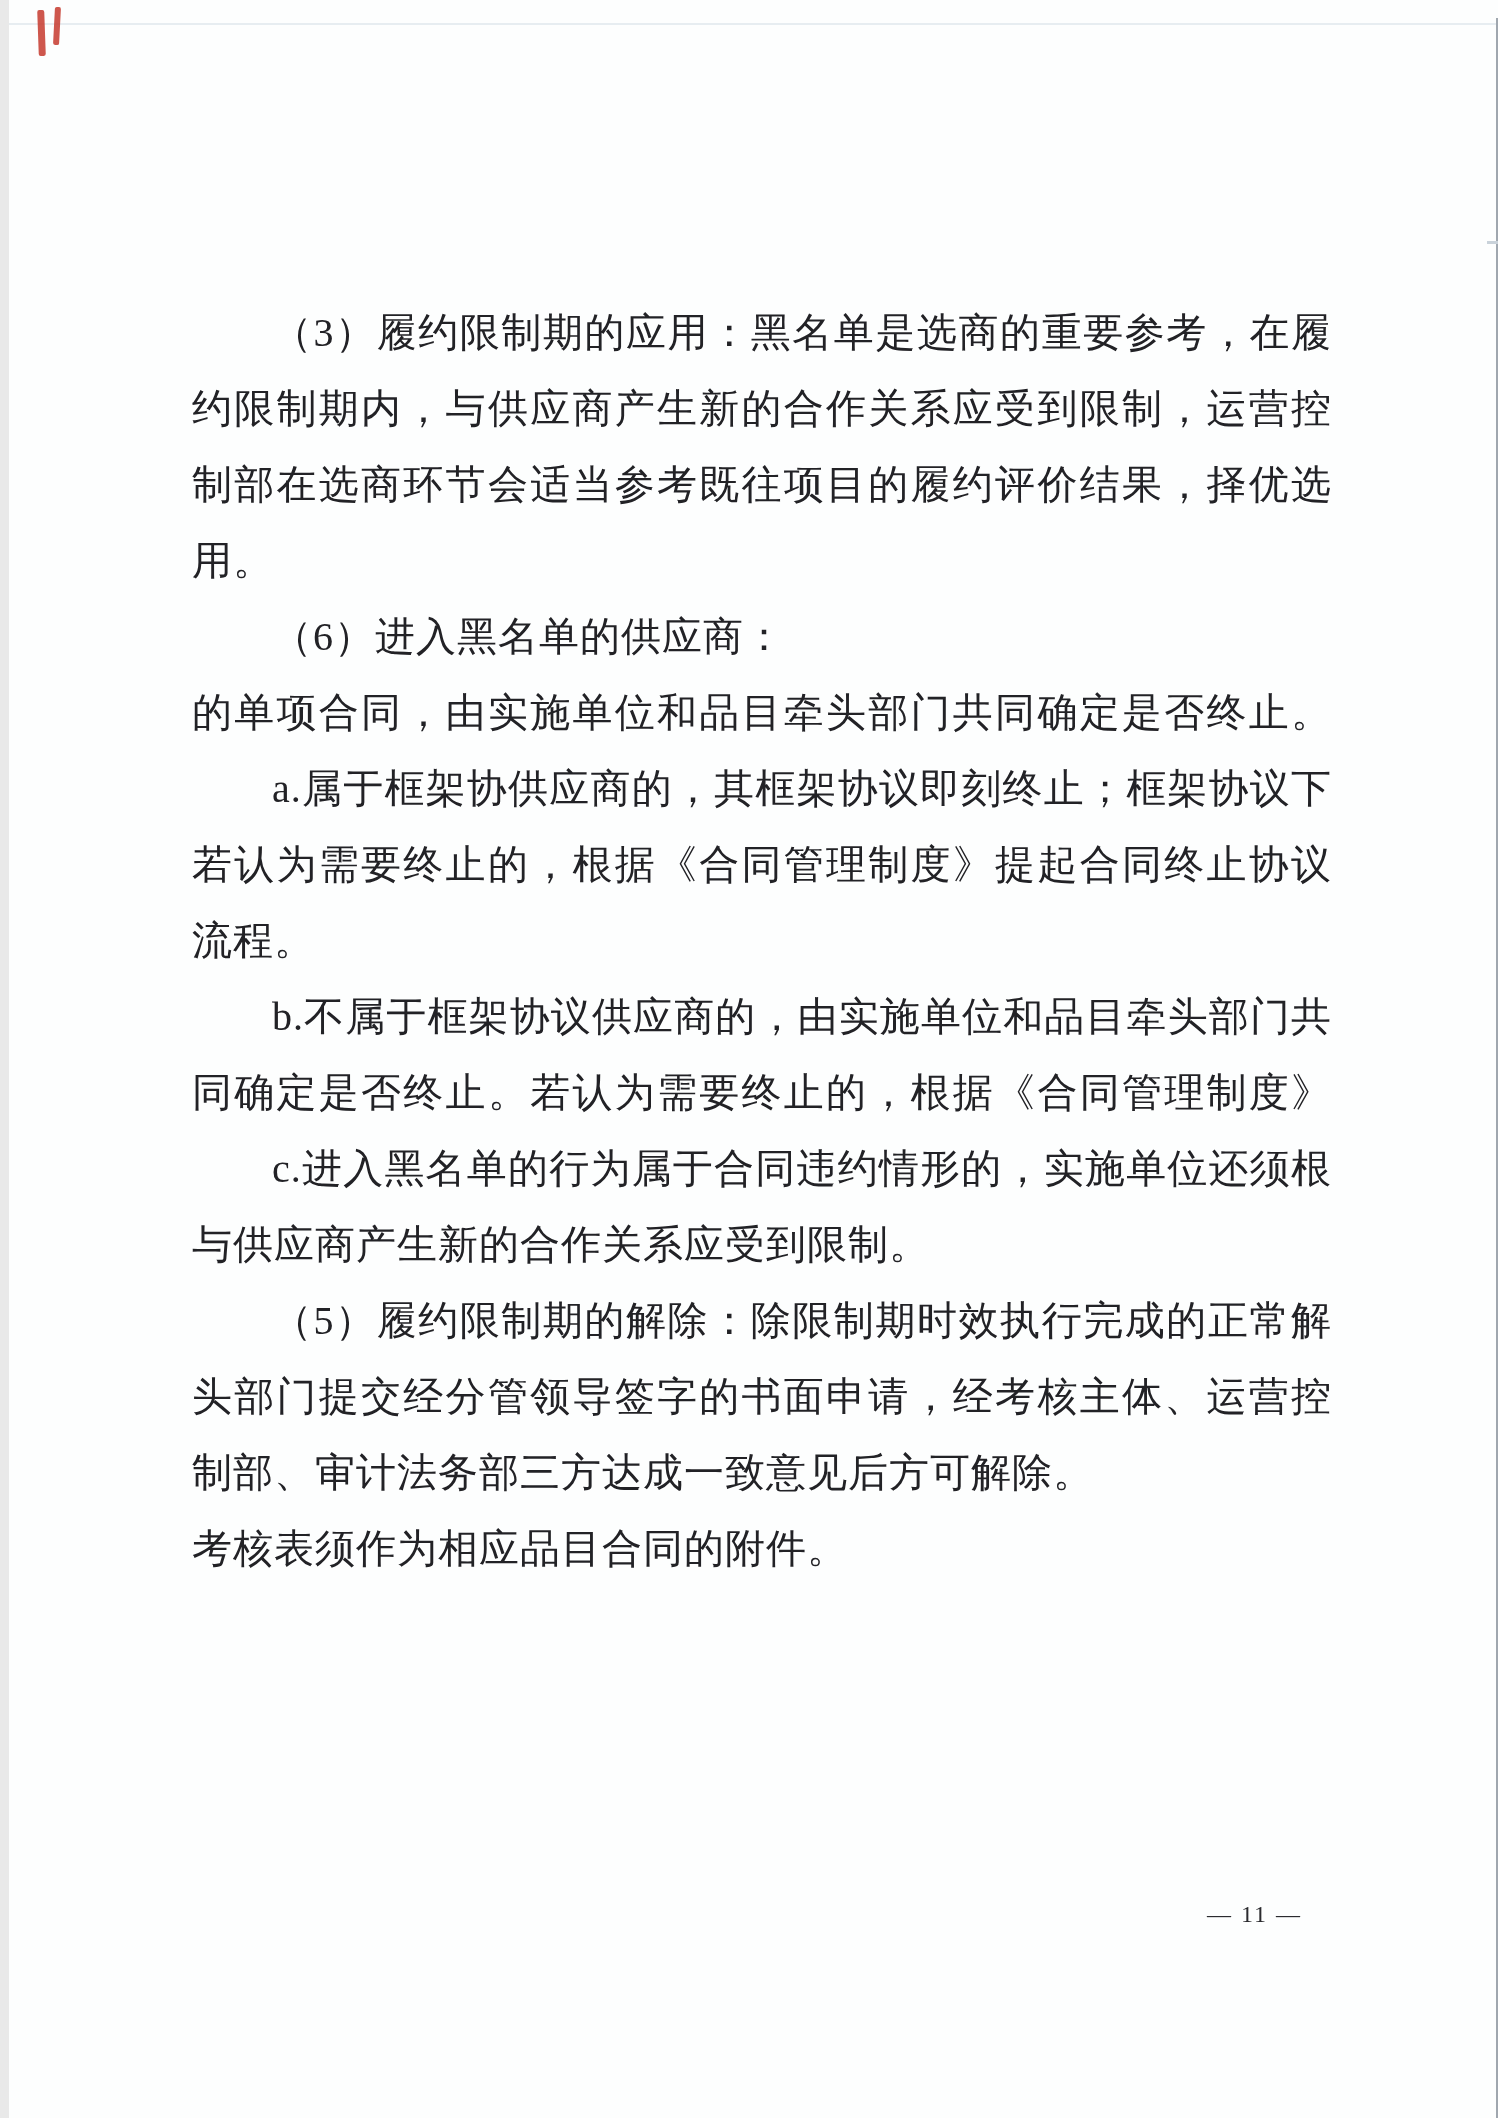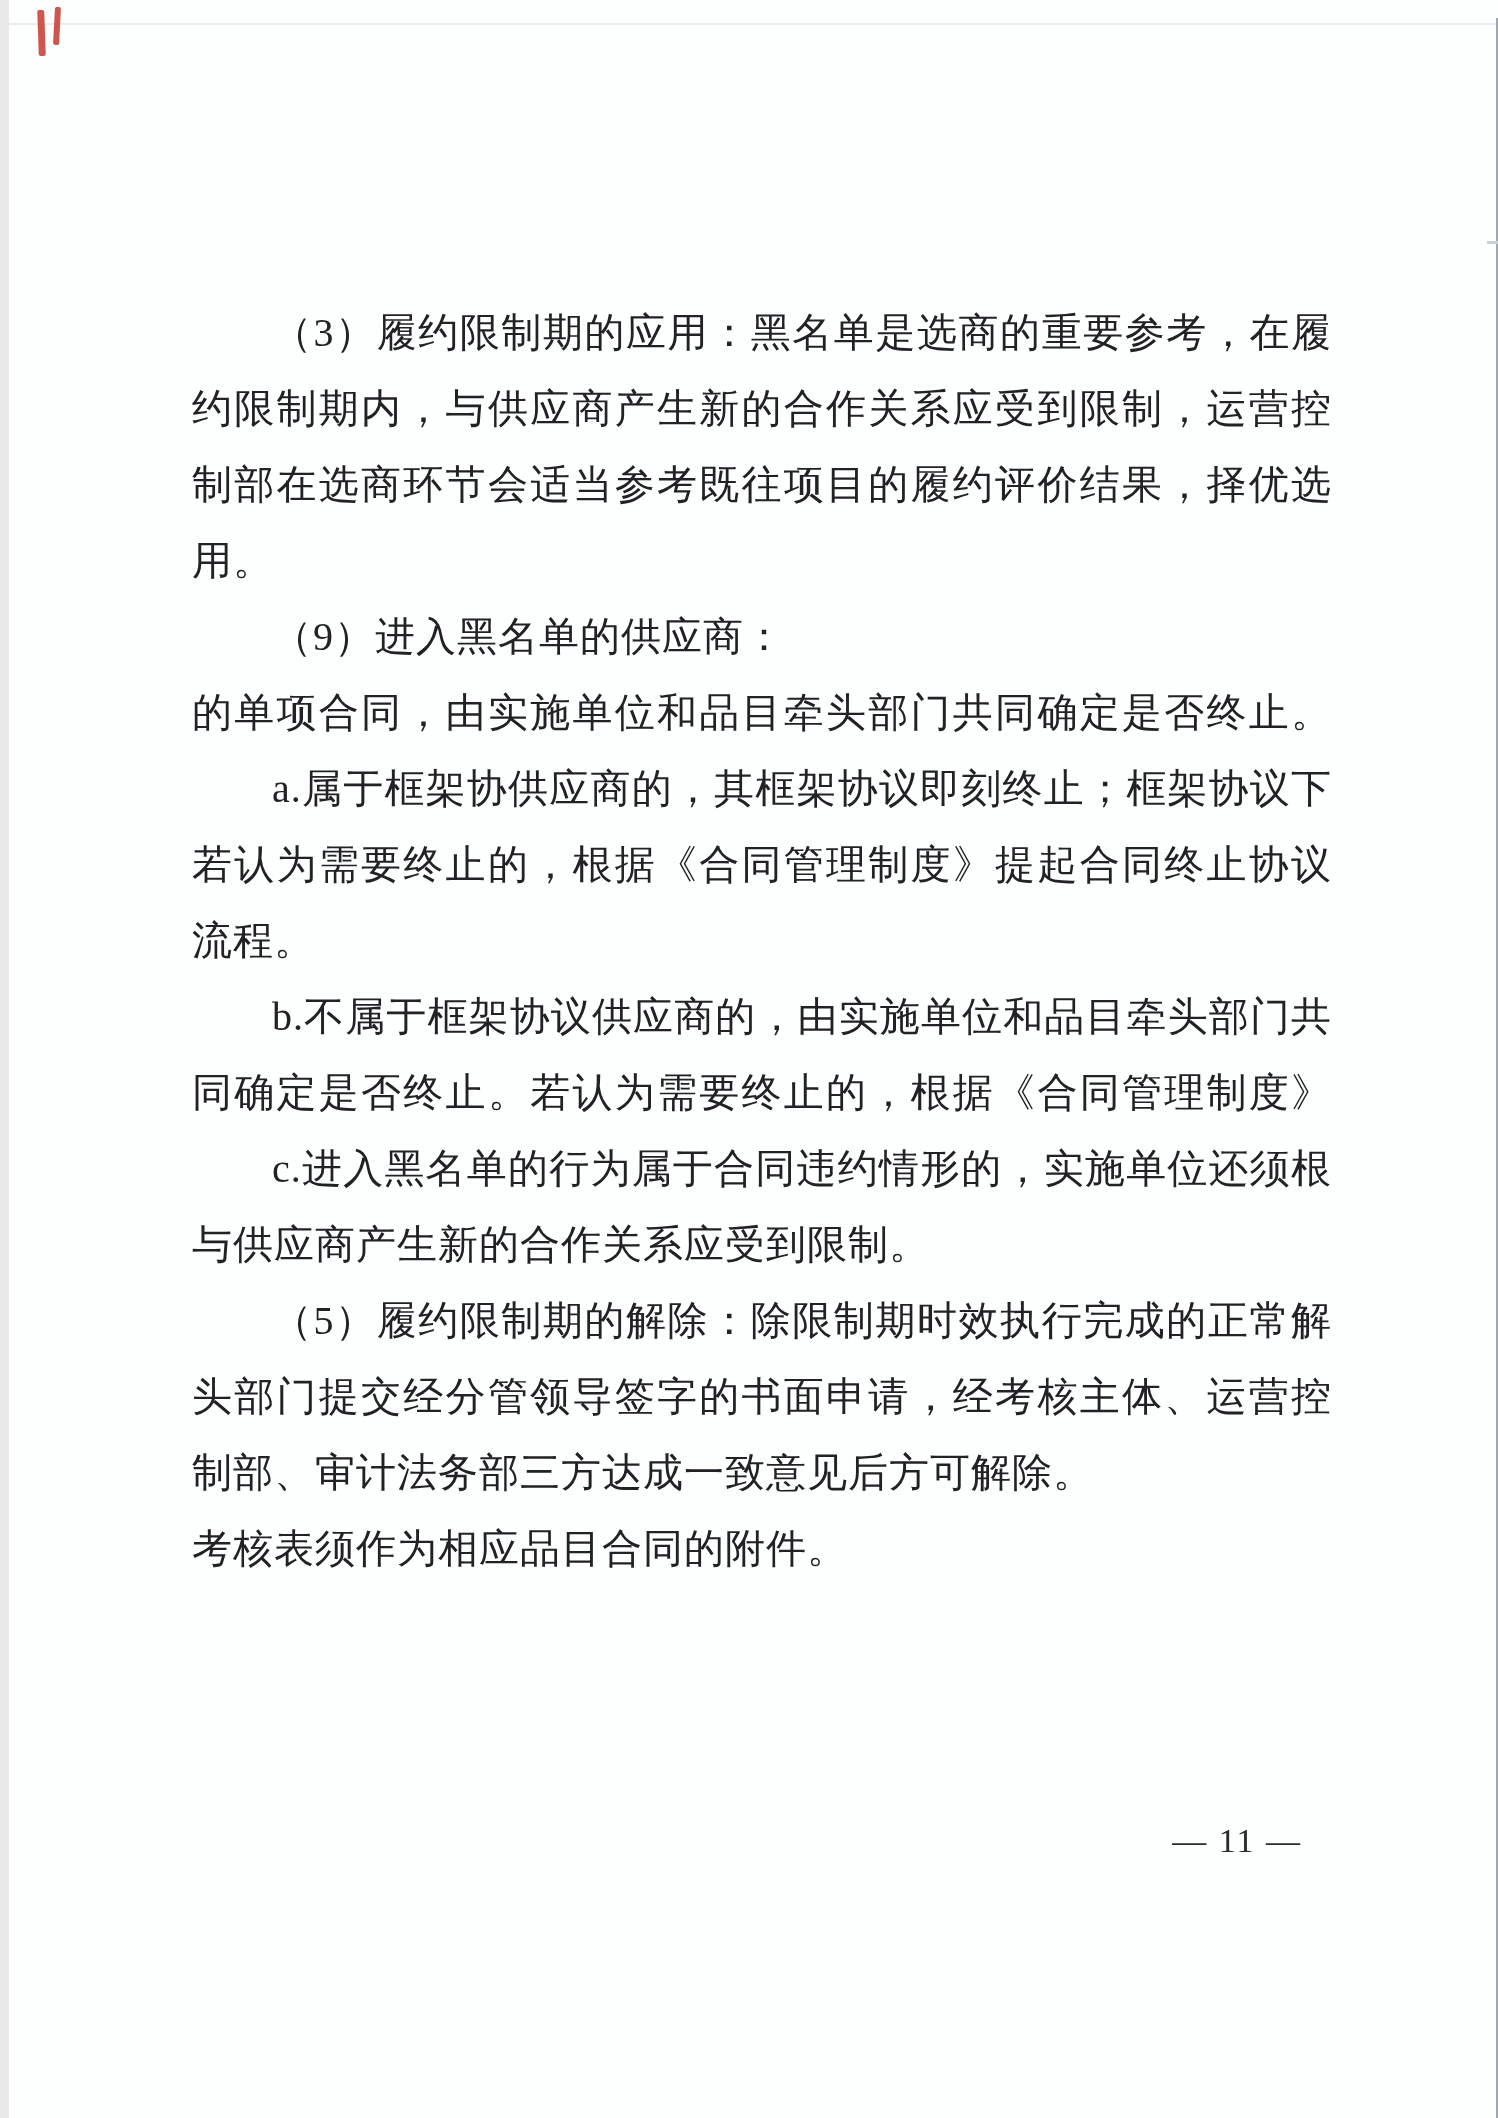--- a/index.html
+++ b/index.html
@@ -45,43 +45,43 @@
     white-space:normal;
     text-align:justify;
     text-align-last:justify;
     text-justify:inter-character;
     overflow:hidden;
   }
   .line.indent{text-indent:80px;}
   .line .lead{font-weight:700;}
   .page-number{
     position:absolute;
-    top:1822px;right:205px;
-    font-size:34px;
+    top:1901px;right:205px;
+    font-size:24px;
     letter-spacing:2px;
     color:#2b2b2f;
     white-space:nowrap;
   }
 </style>
 </head>
 <body>
 
 <div class="page">
   <div class="top-scan-line"></div>
   <div class="edge-line"></div>
   <div class="edge-tick"></div>
   <div class="red-mark m1"></div>
   <div class="red-mark m2"></div>
 
   <div class="doc-body">
       <div class="line indent fill">（3）履约限制期的应用：黑名单是选商的重要参考，在履</div>
       <div class="line fill">约限制期内，与供应商产生新的合作关系应受到限制，运营控</div>
       <div class="line fill">制部在选商环节会适当参考既往项目的履约评价结果，择优选</div>
       <div class="line">用。</div>
-      <div class="line indent">（9）进入黑名单的供应商：</div>
+      <div class="line indent">（6）进入黑名单的供应商：</div>
       <div class="line fill">的单项合同，由实施单位和品目牵头部门共同确定是否终止。</div>
       <div class="line indent fill">a.属于框架协供应商的，其框架协议即刻终止；框架协议下</div>
       <div class="line fill">若认为需要终止的，根据《合同管理制度》提起合同终止协议</div>
       <div class="line">流程。</div>
       <div class="line indent fill">b.不属于框架协议供应商的，由实施单位和品目牵头部门共</div>
       <div class="line fill">同确定是否终止。若认为需要终止的，根据《合同管理制度》</div>
       <div class="line indent fill">c.进入黑名单的行为属于合同违约情形的，实施单位还须根</div>
       <div class="line">与供应商产生新的合作关系应受到限制。</div>
       <div class="line indent fill">（5）履约限制期的解除：除限制期时效执行完成的正常解</div>
       <div class="line fill">头部门提交经分管领导签字的书面申请，经考核主体、运营控</div>

